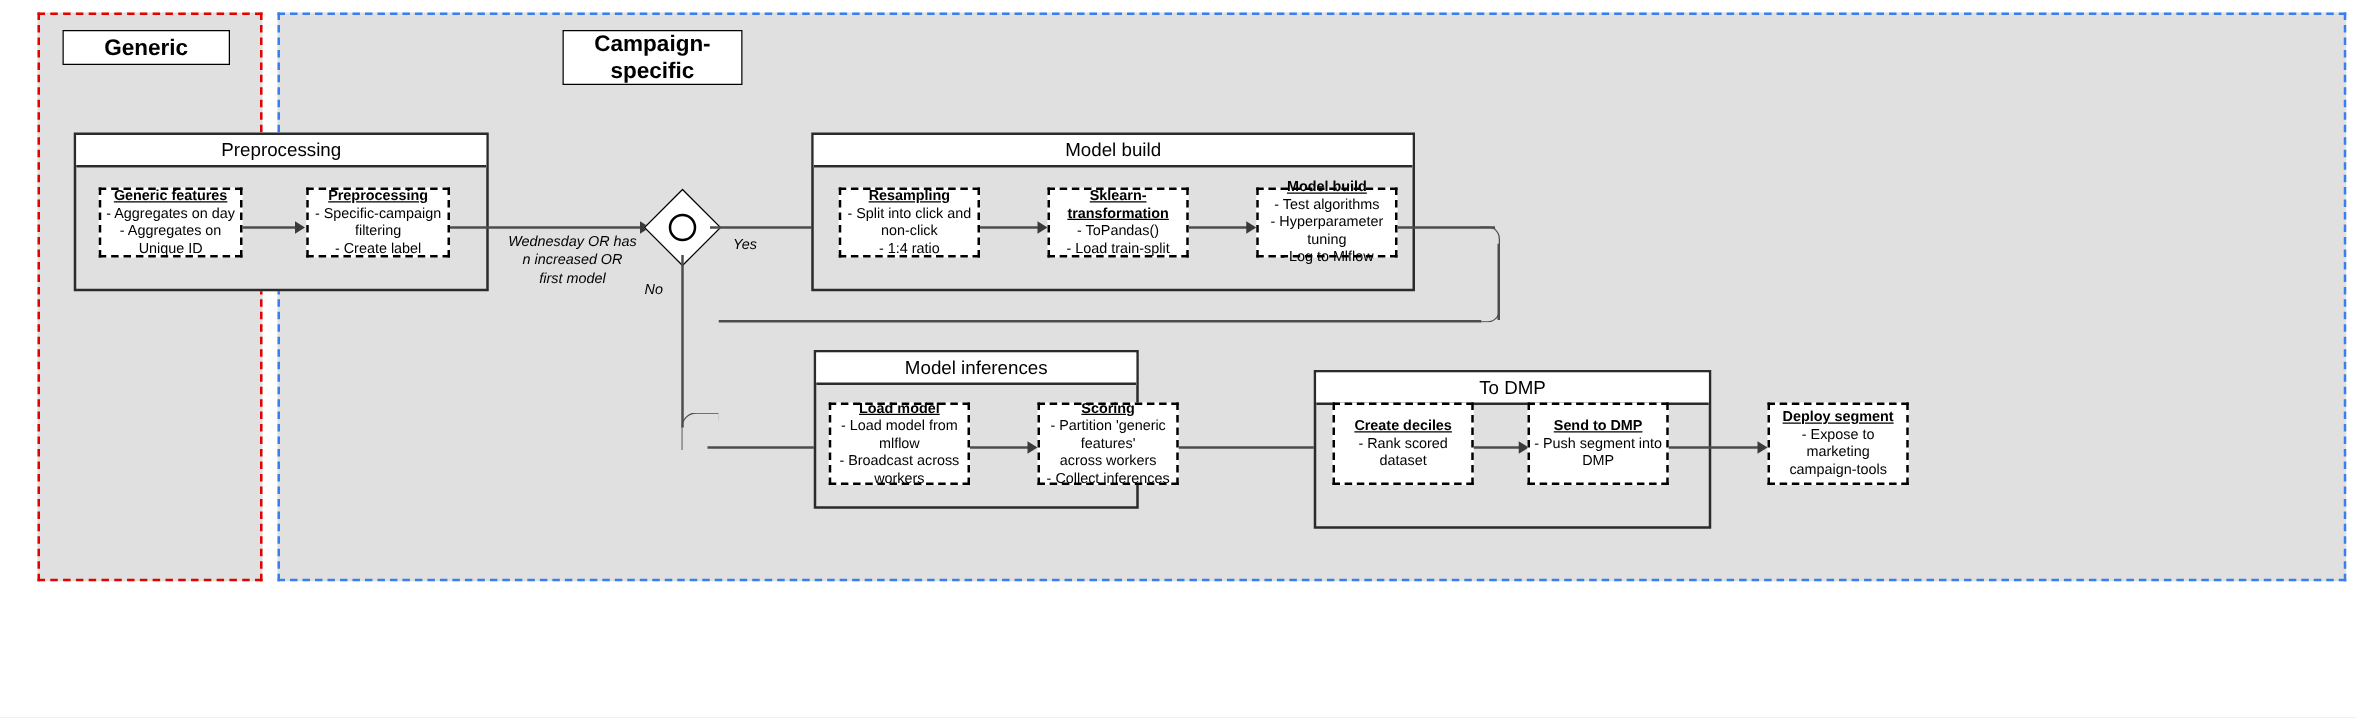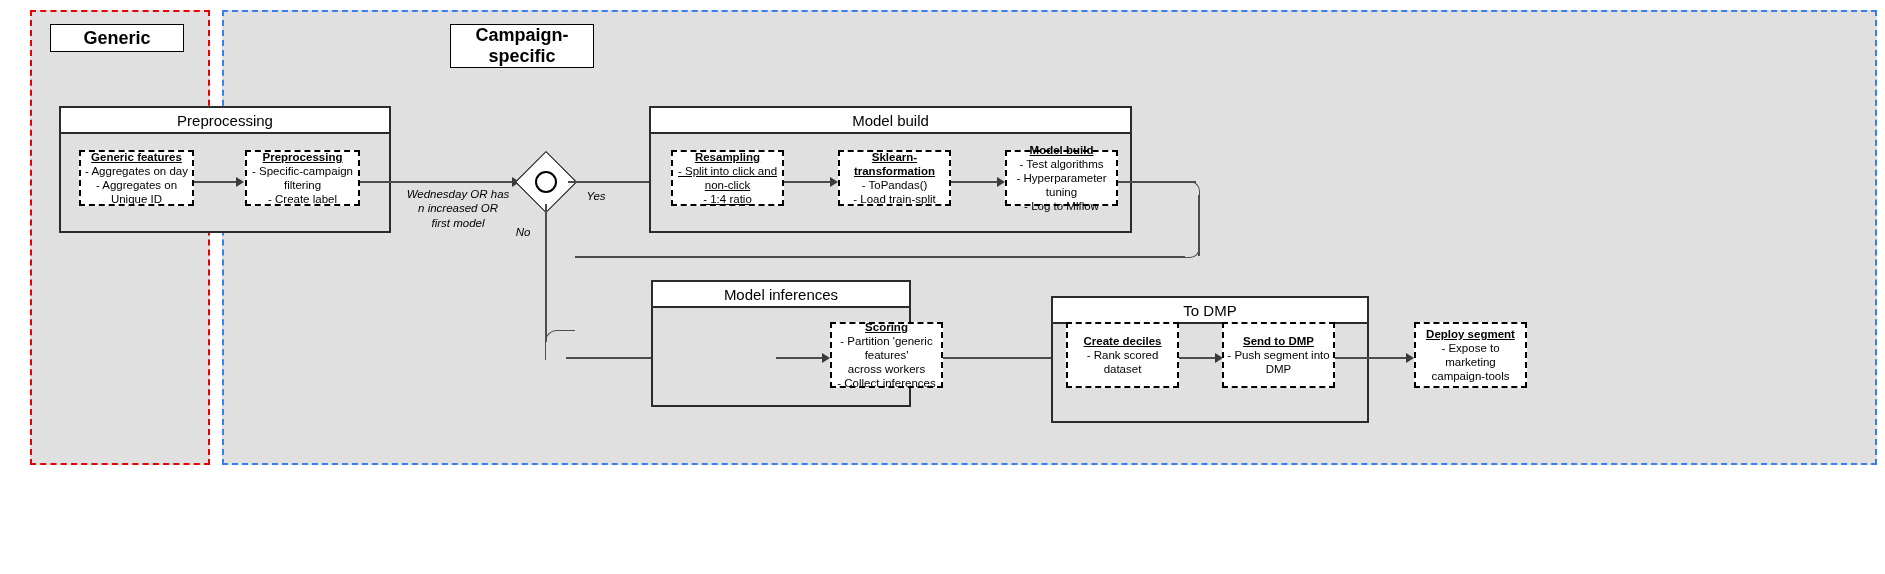--- a/index.html
+++ b/index.html
@@ -194,21 +194,21 @@
   <div class="elbow" style="left:545px;top:330px;width:30px;height:30px;border-top:1.6px solid #4d4d4d;border-left:1.6px solid #4d4d4d;border-right:none;border-bottom:none;border-top-left-radius:12px;"></div>
   <div class="conn h" style="left:566px;top:357px;width:104px;"></div>
   <div class="arrow" style="left:667px;top:353px;"></div>
 
   <div class="pool" style="left:649px;top:106px;width:483px;height:127px;">
     <div class="pool-header">
       <span>Model build</span>
     </div>
   </div>
 
-  <div class="task" style="left:671px;top:150px;width:113px;height:56px;text-decoration:underline;">
+  <div class="task" style="left:671px;top:150px;width:113px;height:56px;">
     <span class="t-title">Resampling</span>
     <span class="t-line">- Split into click and</span>
     <span class="t-line">non-click</span>
     <span class="t-line">- 1:4 ratio</span>
   </div>
 
   <div class="conn h" style="left:784px;top:181px;width:47px;"></div>
   <div class="arrow" style="left:830px;top:177px;"></div>
 
   <div class="task" style="left:838px;top:150px;width:113px;height:56px;">
@@ -233,20 +233,27 @@
   <div class="conn v" style="left:1198px;top:195px;height:61px;"></div>
   <div class="elbow" style="left:1184px;top:242px;width:16px;height:16px;border-bottom:1.6px solid #4d4d4d;border-right:1.6px solid #4d4d4d;border-left:none;border-top:none;border-bottom-right-radius:10px;"></div>
   <div class="conn h" style="left:575px;top:256px;width:610px;"></div>
 
   <div class="pool" style="left:651px;top:280px;width:260px;height:127px;">
     <div class="pool-header">
       <span>Model inferences</span>
     </div>
   </div>
 
+  <div class="task" style="left:663px;top:322px;width:113px;height:66px;">
+    <span class="t-title">Load model</span>
+    <span class="t-line">- Load model from</span>
+    <span class="t-line">mlflow</span>
+    <span class="t-line">- Broadcast across</span>
+    <span class="t-line">workers</span>
+  </div>
 
   <div class="conn h" style="left:776px;top:357px;width:47px;"></div>
   <div class="arrow" style="left:822px;top:353px;"></div>
 
   <div class="task" style="left:830px;top:322px;width:113px;height:66px;">
     <span class="t-title">Scoring</span>
     <span class="t-line">- Partition 'generic</span>
     <span class="t-line">features'</span>
     <span class="t-line">across workers</span>
     <span class="t-line">- Collect inferences</span>

